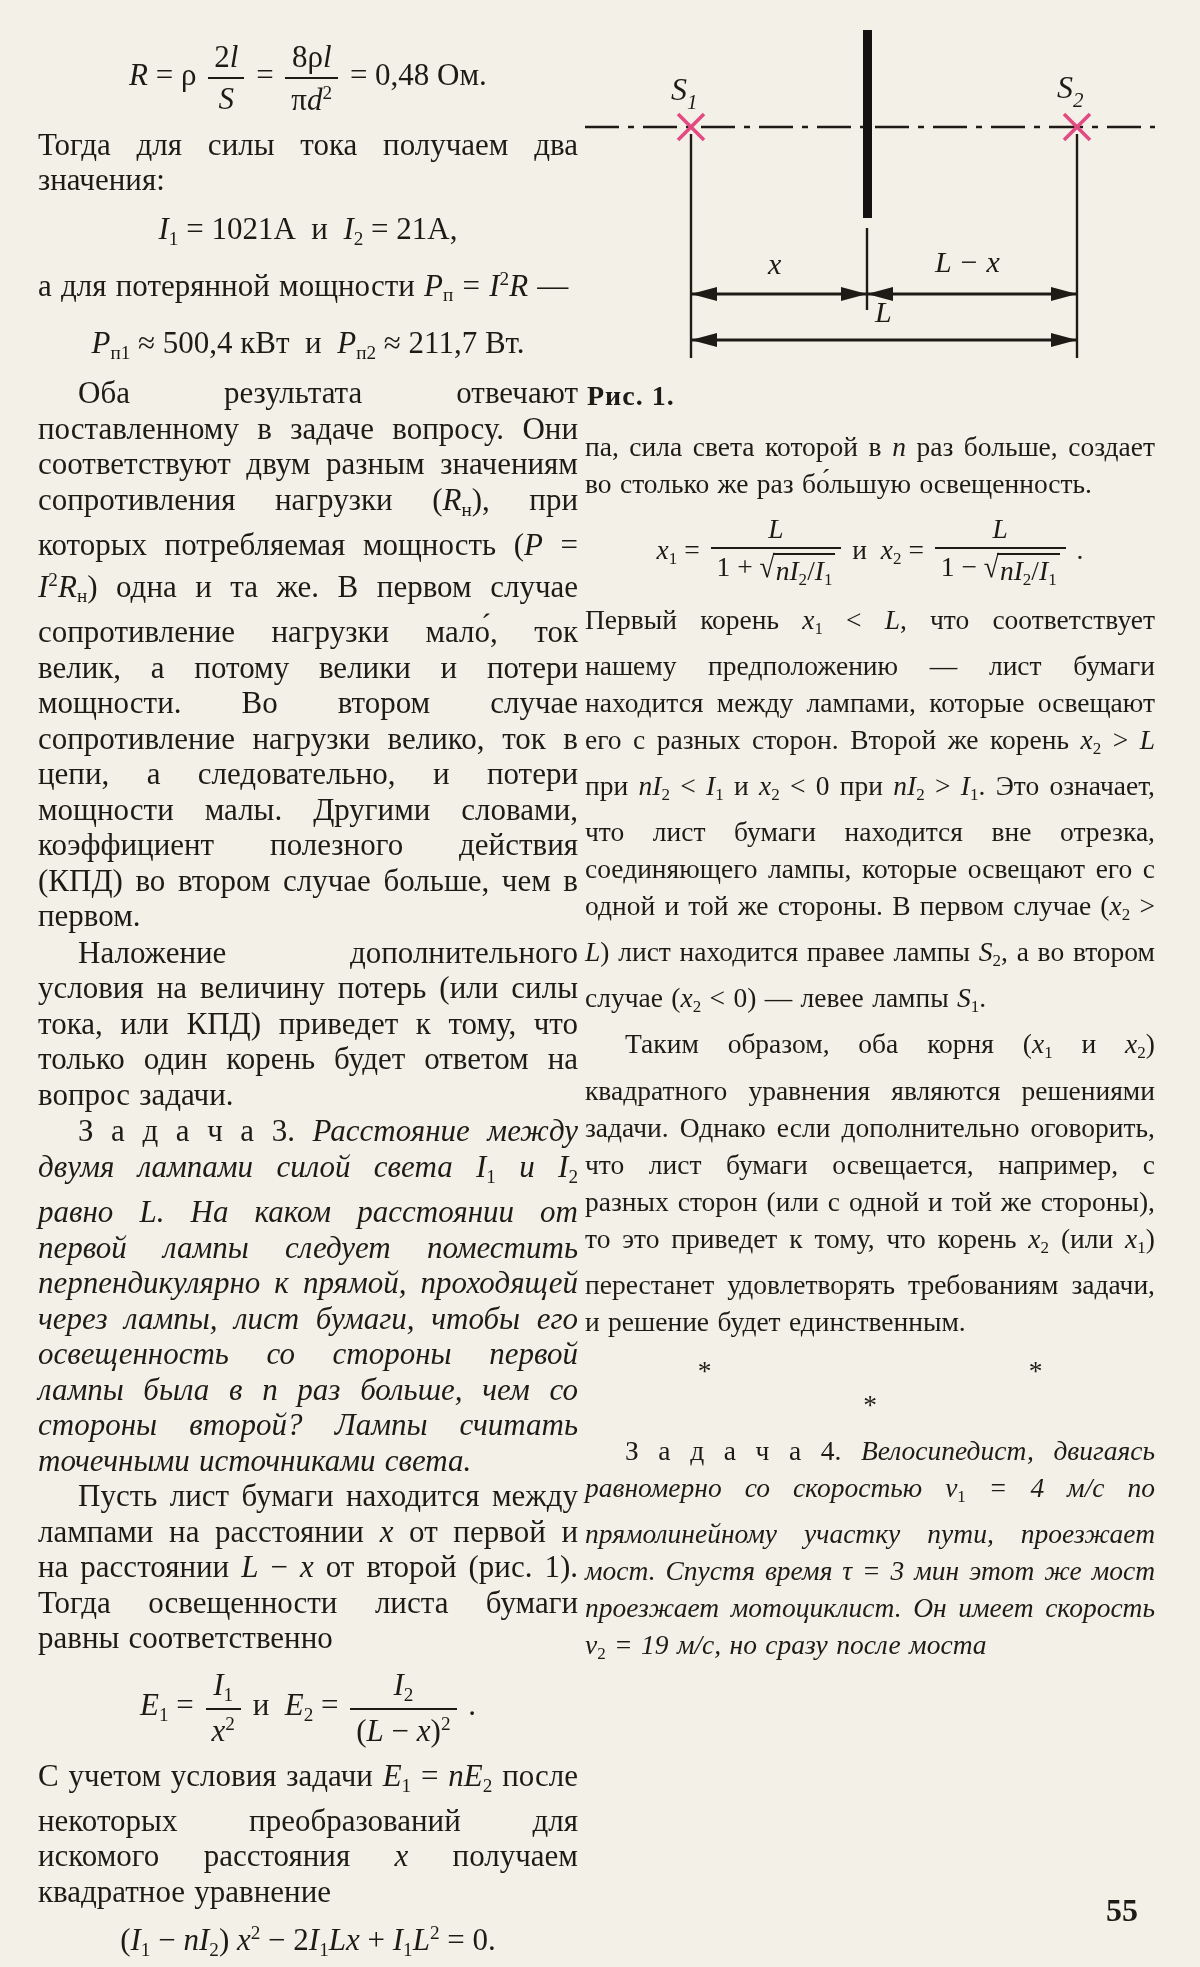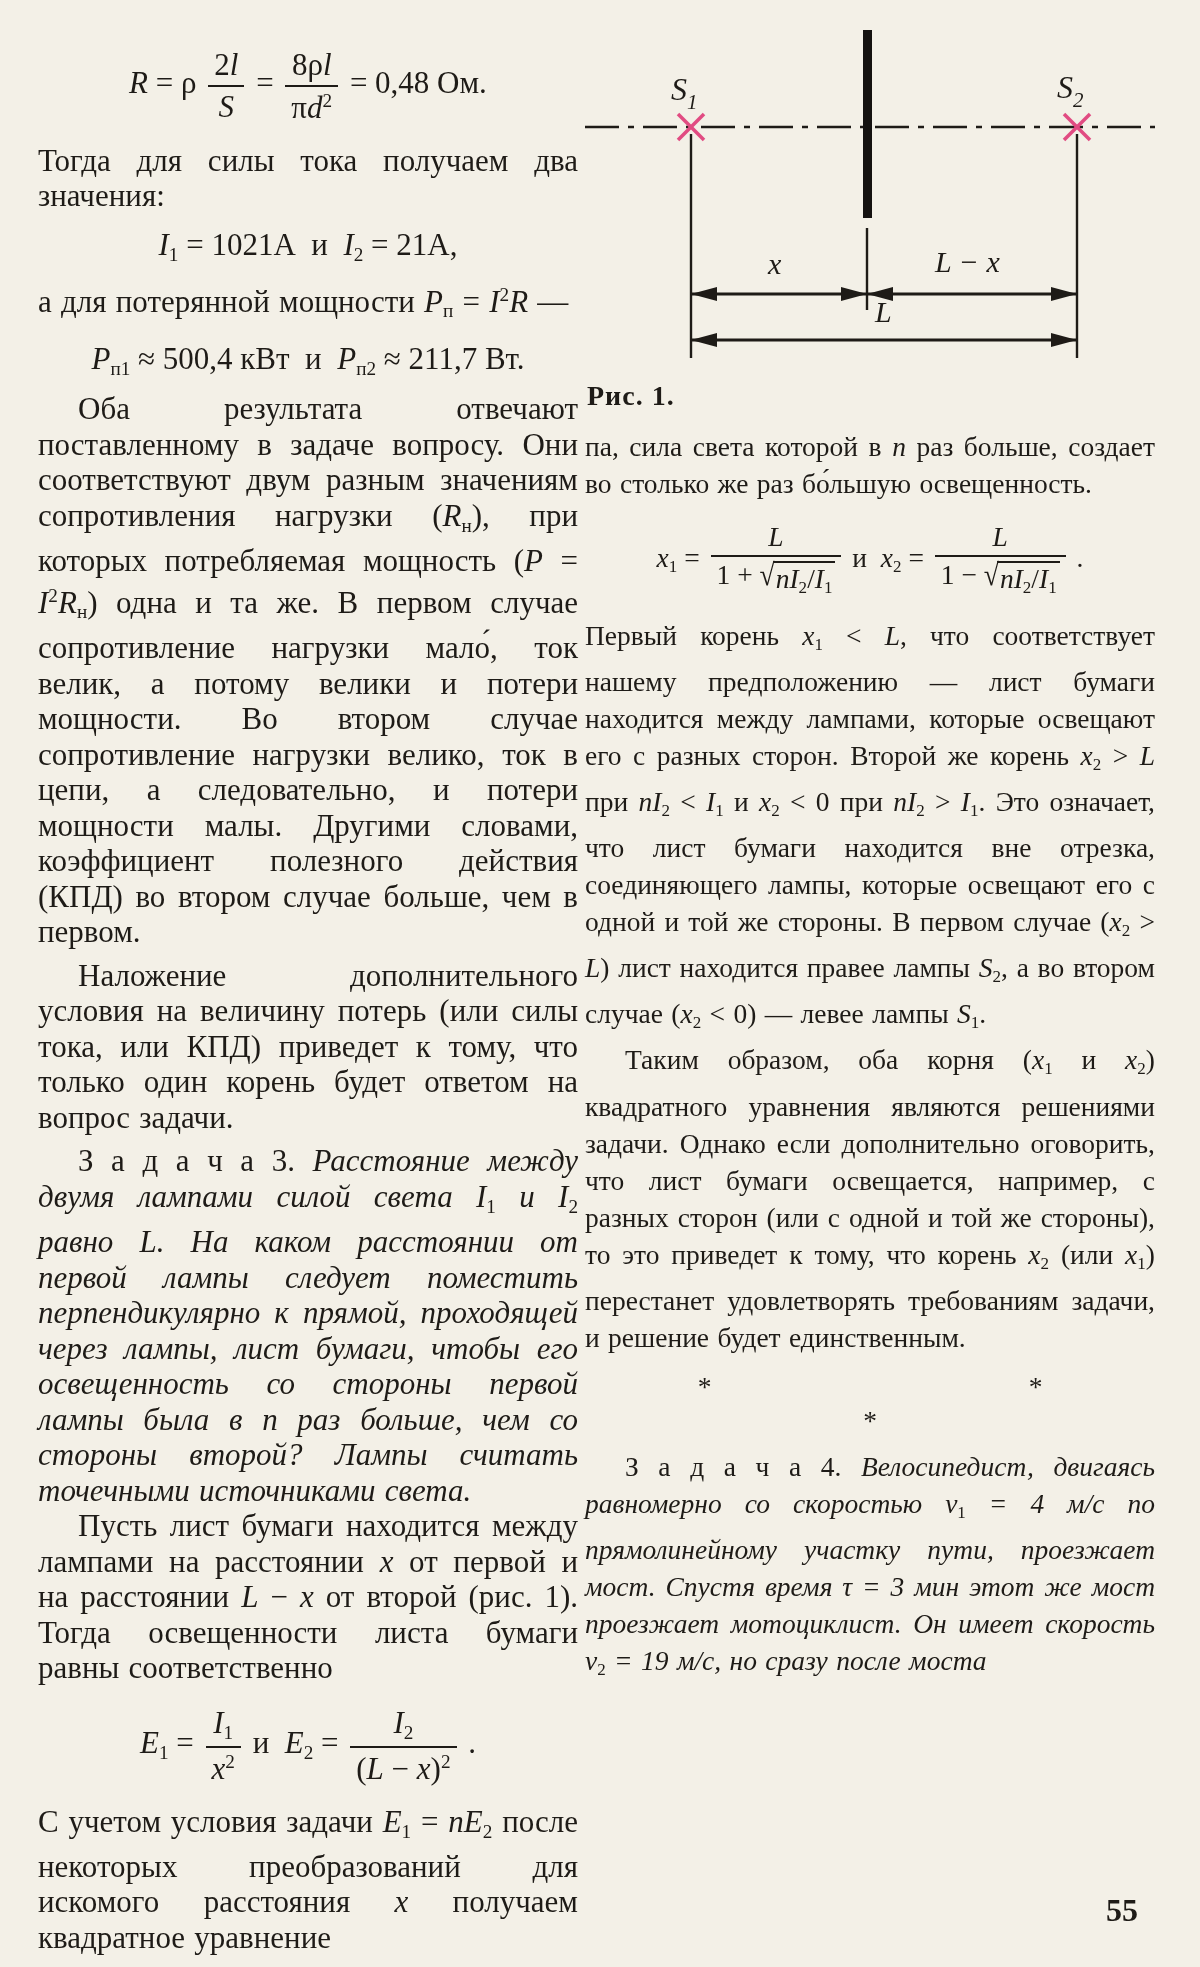--- a/index.html
+++ b/index.html
@@ -15,31 +15,31 @@
     position:absolute;left:38px;top:28px;width:540px;
     font-size:31px;line-height:35.5px;
   }
   #col-right{
     position:absolute;left:585px;top:22px;width:570px;
     font-size:27.5px;line-height:37px;
   }
   .para{margin:0;text-align:justify;word-spacing:1.5px;}
   .para.indent{text-indent:40px;}
   .para.italic{font-style:italic;}
-  .para.gap{margin-top:8px;}
+  .para.gap{margin-top:1px;}
   .seg-i{font-style:italic;}
   .seg-u{font-style:normal;}
   .seg-sub{font-size:0.62em;vertical-align:-0.3em;font-style:normal;}
   .seg-sup{font-size:0.62em;vertical-align:0.55em;font-style:normal;}
   .formula{
     text-align:center;margin:13px 0 11px;font-style:normal;
     line-height:1.15;word-spacing:normal;
   }
   .frac{display:inline-flex;flex-direction:column;text-align:center;
-    vertical-align:middle;margin:8px 4px;}
+    vertical-align:middle;margin:0 4px;}
   .frac .num{display:block;padding:0 6px 3px;border-bottom:2.2px solid currentColor;line-height:1.05;}
   .frac .den{display:block;padding:4px 6px 0;line-height:1.05;}
   .sqrt{display:inline-flex;align-items:flex-start;}
   .sqrt .rad{line-height:1;margin-right:-2px;transform:scaleY(1.12);transform-origin:center 60%;}
   .sqrt .radicand{border-top:2px solid currentColor;line-height:1.1;padding:1px 3px 0;}
   .stars{text-align:center;line-height:34px;margin:14px 0 10px;letter-spacing:0;}
   .stars .row1{word-spacing:46px;}
   
   #figure-wrap{margin:0 0 2px 0;}
   #figure-caption{

